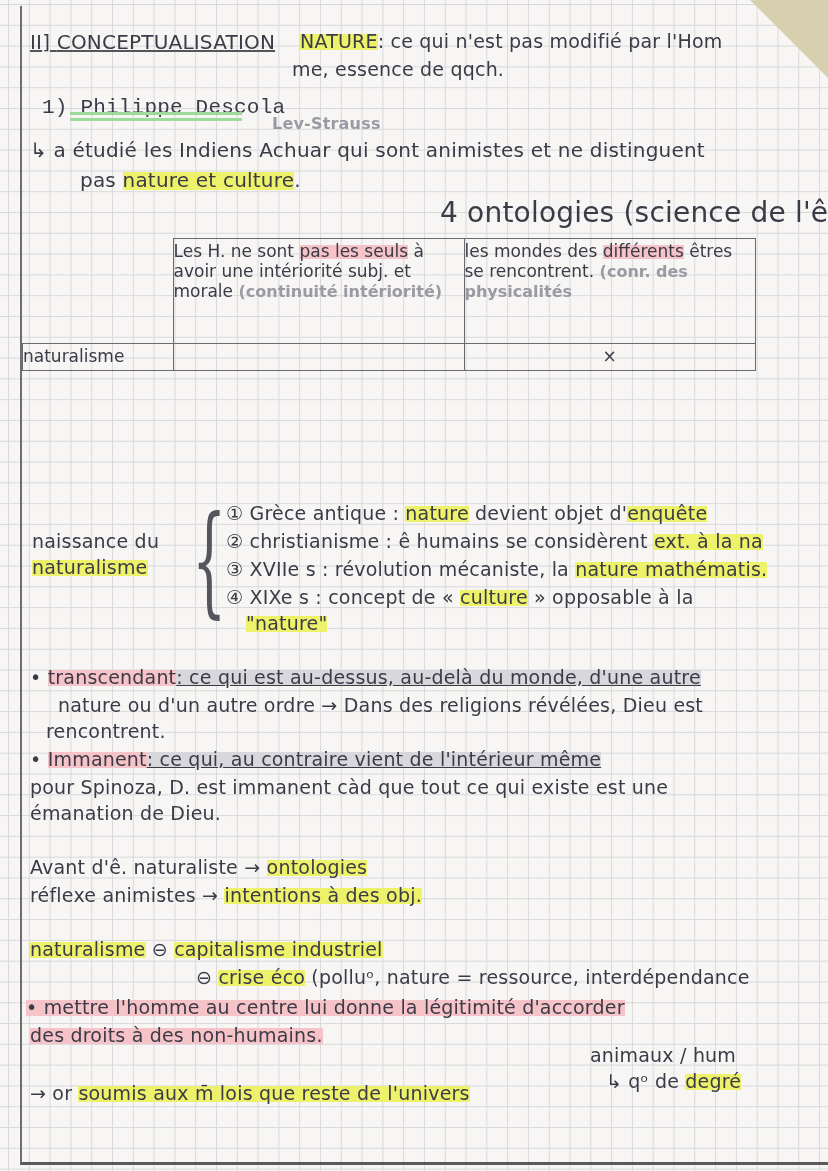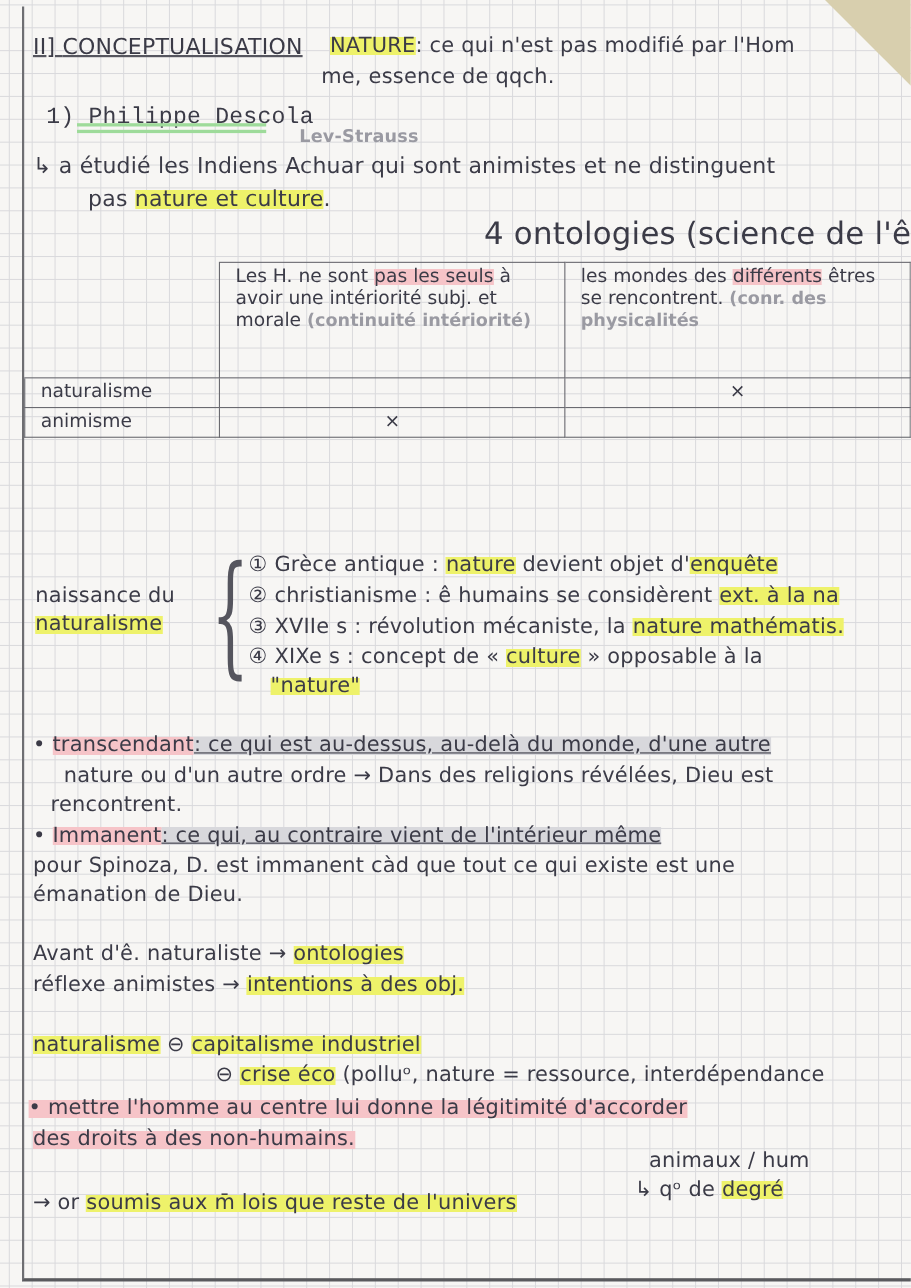--- a/index.html
+++ b/index.html
@@ -26,21 +26,21 @@
   .hand { font-family: "DejaVu Sans", sans-serif; font-size: 19px; letter-spacing: 0.2px; color: #3b3b47; }
   .small { font-size: 16px; font-weight: bold; }
   .faint { color: #9a9aa2; }
   .hy { background: linear-gradient(transparent 18%, #eef26a 18%, #eef26a 92%, transparent 92%); }
   .hp { background: linear-gradient(transparent 18%, #f6c4c8 18%, #f6c4c8 92%, transparent 92%); }
   .hg { background: linear-gradient(transparent 18%, #d8d8dc 18%, #d8d8dc 92%, transparent 92%); text-decoration: underline; }
   .u { text-decoration: underline; text-decoration-color: #55555e; }
   .green-underline { position: absolute; height: 3px; background: #9edb9a; }
 
   table.onto { position: absolute; left: 22px; top: 238px; border-collapse: collapse; }
-  table.onto td { border: 1.5px solid #6a6a70; padding: 2px 14px; font-size: 17px; color: #3b3b47; vertical-align: top; height: 22px; }
+  table.onto td { border: 1.5px solid #6a6a70; padding: 2px 0; font-size: 17px; color: #3b3b47; vertical-align: top; height: 22px; }
   table.onto td.blank { border-top: none; border-left: none; }
   table.onto td.cell { text-align: center; }
   .brace { position: absolute; left: 192px; top: 500px; font-size: 120px; line-height: 120px; color: #55555e; font-family: "DejaVu Serif", serif; transform: scaleX(0.45); transform-origin: left; }
 </style>
 </head>
 <body>
 
 <div class="page-border"></div>
 <div class="corner"></div>
 
@@ -74,25 +74,20 @@
     </td>
     <td style="width:290px;height:100px;">
       <span>les mondes des </span><span class="hp">différents</span><span> êtres se rencontrent.</span>
       <span class="small faint">(conr. des physicalités</span>
     </td>
   </tr>
   <tr>
     <td>naturalisme</td>
     <td class="cell"></td>
     <td class="cell">×</td>
-  </tr>
-  <tr>
-    <td>animisme</td>
-    <td class="cell">×</td>
-    <td class="cell"></td>
   </tr>
 </tbody>
   </table>
 
 <div class="abs hand" style="left:32px;top:530px;">naissance du</div>
 <div class="abs hand hy" style="left:32px;top:556px;">naturalisme</div>
 <div class="brace">{</div>
 
 <div class="abs hand" style="left:226px;top:502px;">
   <span>①</span> <span>Grèce antique : </span><span class="hy">nature</span><span> devient objet d'</span><span class="hy">enquête</span>
@@ -133,18 +128,18 @@
   <span class="hy">capitalisme industriel</span>
 </div>
 <div class="abs hand" style="left:196px;top:966px;">
   <span>⊖</span>
   <span class="hy">crise éco</span><span> (polluᵒ, nature = ressource, interdépendance</span>
 </div>
 <div class="abs hand hp" style="left:26px;top:996px;">• mettre l'homme au centre lui donne la légitimité d'accorder</div>
 <div class="abs hand hp" style="left:30px;top:1024px;">des droits à des non-humains.</div>
 
 <div class="abs hand" style="left:590px;top:1044px;">animaux / hum</div>
-<div class="abs hand" style="left:577px;top:1070px;">
+<div class="abs hand" style="left:606px;top:1070px;">
   <span>↳ qᵒ de </span><span class="hy">degré</span>
 </div>
 <div class="abs hand" style="left:30px;top:1082px;">
   <span>→ or </span><span class="hy">soumis aux m̄ lois que reste de l'univers</span>
 </div>
 
 </body></html>

